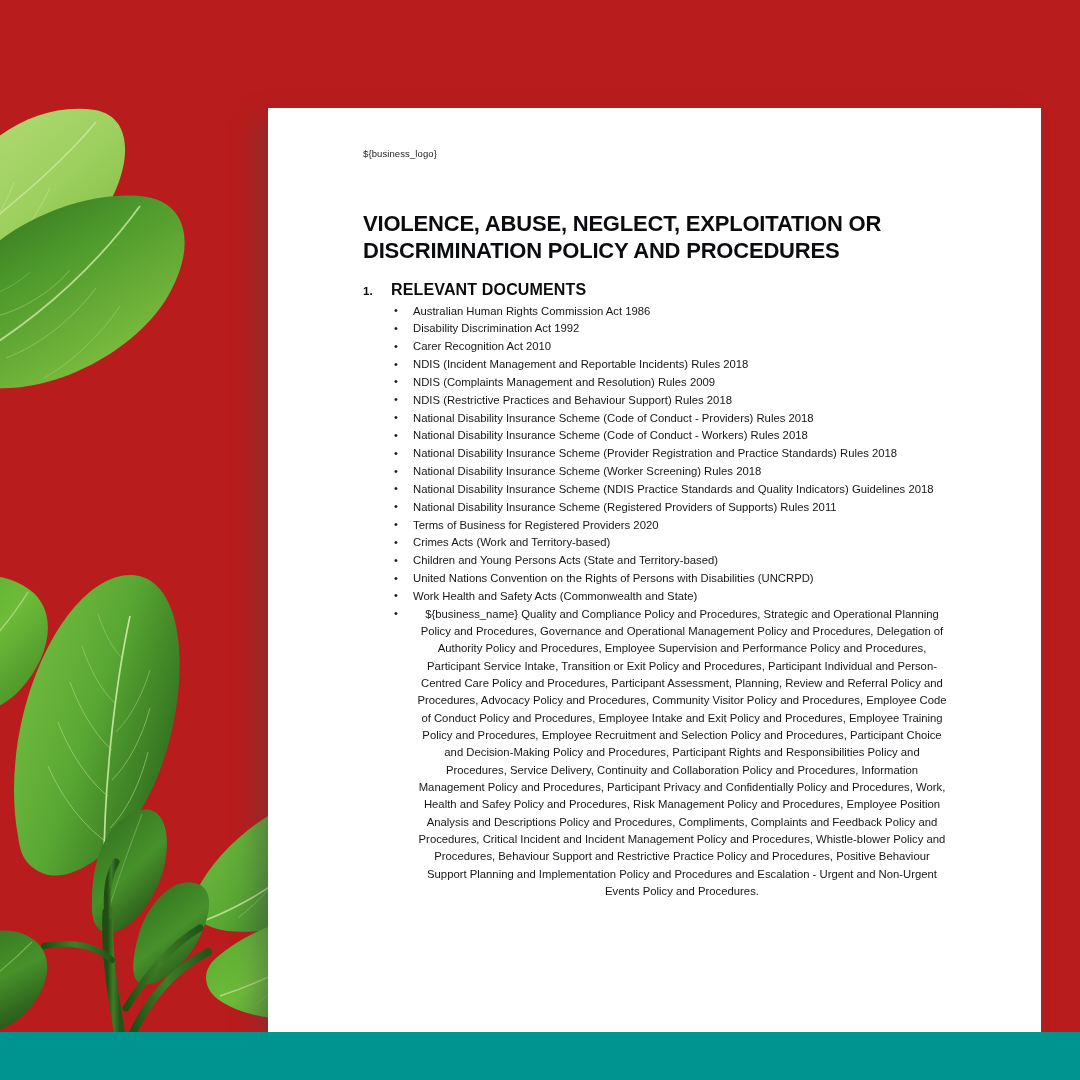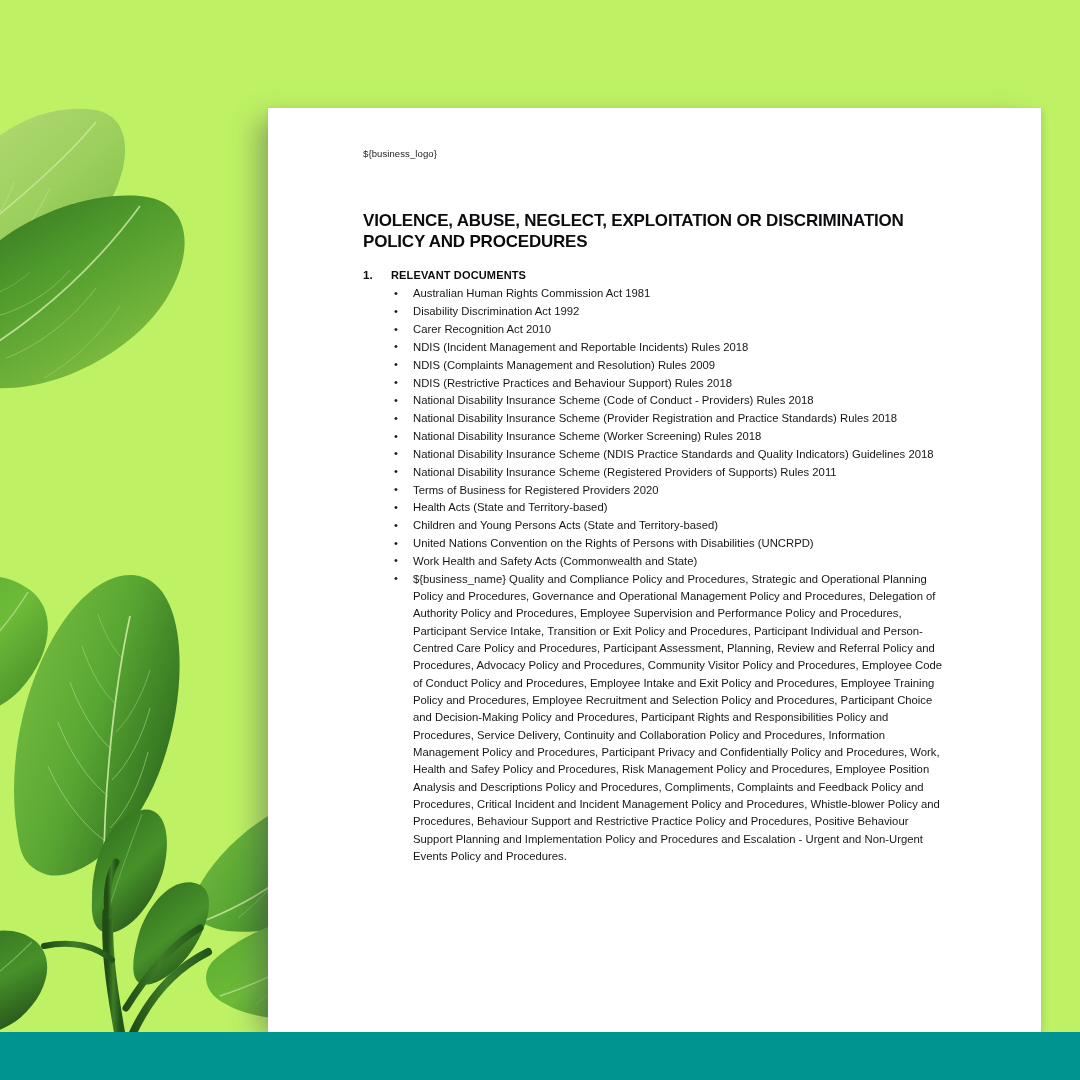--- a/index.html
+++ b/index.html
@@ -54,21 +54,21 @@
 
   .logo-token {
     font-size:9.5px;
     letter-spacing:0.1px;
     color:#1b1c20;
     margin-bottom:52px;
     font-family:"Liberation Sans", sans-serif;
   }
 
   .doc-title {
-    font-size:17px;
+    font-size:22px;
     font-weight:bold;
     line-height:1.22;
     letter-spacing:-0.2px;
     color:#0b0c0f;
     margin-bottom:16px;
     text-transform:uppercase;
   }
 
   .section-row {
     display:flex;
@@ -76,21 +76,21 @@
     margin-bottom:4px;
   }
   .section-num {
     font-size:11.6px;
     font-weight:bold;
     width:28px;
     flex:0 0 28px;
     color:#0b0c0f;
   }
   .section-title {
-    font-size:11px;
+    font-size:16px;
     font-weight:bold;
     letter-spacing:0.15px;
     color:#0b0c0f;
   }
 
   ul.ref-list {
     list-style:none;
     margin:0; padding:0;
   }
   ul.ref-list > li {
@@ -104,35 +104,35 @@
   ul.ref-list > li::before {
     content:"\2022";
     position:absolute;
     left:31px;
     top:-0.5px;
     font-size:11px;
     line-height:1.535;
     color:#16171b;
   }
   li.para {
-    text-align:left;
+    text-align:center;
   }
 
   
   .footer-band {
     position:absolute;
     left:0; bottom:0;
     width:1080px; height:48px;
     background:#009490;
   }
 </style>
 </head>
 <body>
 
-<div class="scene" style="background: #bef264;">
+<div class="scene" style="background: #b91c1c;">
 
   <div class="plant-layer">
     <svg class="plant-svg" viewBox="0 0 360 1035" xmlns="http://www.w3.org/2000/svg" aria-hidden="true">
       <defs>
         <linearGradient id="lf1" x1="0" y1="0" x2="1" y2="1">
           <stop offset="0%" stop-color="#b9dd7c"></stop>
           <stop offset="55%" stop-color="#9ccf5d"></stop>
           <stop offset="100%" stop-color="#79b73f"></stop>
         </linearGradient>
         <linearGradient id="lf2" x1="0.1" y1="0" x2="0.9" y2="1">
@@ -242,33 +242,34 @@
       <div class="logo-token">${business_logo}</div>
 
       <h1 class="doc-title">VIOLENCE, ABUSE, NEGLECT, EXPLOITATION OR DISCRIMINATION POLICY AND PROCEDURES</h1>
 
       <div class="section-row">
         <span class="section-num">1.</span>
         <span class="section-title">RELEVANT DOCUMENTS</span>
       </div>
 
       <ul class="ref-list">
-          <li>Australian Human Rights Commission Act 1981</li>
+          <li>Australian Human Rights Commission Act 1986</li>
           <li>Disability Discrimination Act 1992</li>
           <li>Carer Recognition Act 2010</li>
           <li>NDIS (Incident Management and Reportable Incidents) Rules 2018</li>
           <li>NDIS (Complaints Management and Resolution) Rules 2009</li>
           <li>NDIS (Restrictive Practices and Behaviour Support) Rules 2018</li>
           <li>National Disability Insurance Scheme (Code of Conduct - Providers) Rules 2018</li>
+          <li>National Disability Insurance Scheme (Code of Conduct - Workers) Rules 2018</li>
           <li>National Disability Insurance Scheme (Provider Registration and Practice Standards) Rules 2018</li>
           <li>National Disability Insurance Scheme (Worker Screening) Rules 2018</li>
           <li>National Disability Insurance Scheme (NDIS Practice Standards and Quality Indicators) Guidelines 2018</li>
           <li>National Disability Insurance Scheme (Registered Providers of Supports) Rules 2011</li>
           <li>Terms of Business for Registered Providers 2020</li>
-          <li>Health Acts (State and Territory-based)</li>
+          <li>Crimes Acts (Work and Territory-based)</li>
           <li>Children and Young Persons Acts (State and Territory-based)</li>
           <li>United Nations Convention on the Rights of Persons with Disabilities (UNCRPD)</li>
           <li>Work Health and Safety Acts (Commonwealth and State)</li>
           <li class="para">${business_name} Quality and Compliance Policy and Procedures, Strategic and Operational Planning Policy and Procedures, Governance and Operational Management Policy and Procedures, Delegation of Authority Policy and Procedures, Employee Supervision and Performance Policy and Procedures, Participant Service Intake, Transition or Exit Policy and Procedures, Participant Individual and Person-Centred Care Policy and Procedures, Participant Assessment, Planning, Review and Referral Policy and Procedures, Advocacy Policy and Procedures,  Community Visitor Policy and Procedures, Employee Code of Conduct Policy and Procedures, Employee Intake and Exit Policy and Procedures, Employee Training Policy and Procedures, Employee Recruitment and Selection Policy and Procedures, Participant Choice and Decision-Making Policy and Procedures, Participant Rights and Responsibilities Policy and Procedures, Service Delivery, Continuity and Collaboration Policy and Procedures, Information Management Policy and Procedures, Participant Privacy and Confidentially Policy and Procedures, Work, Health and Safey Policy and Procedures, Risk Management Policy and Procedures, Employee Position Analysis and Descriptions Policy and Procedures, Compliments, Complaints and Feedback Policy and Procedures, Critical Incident and Incident Management Policy and Procedures, Whistle-blower Policy and Procedures, Behaviour Support and Restrictive Practice Policy and Procedures, Positive Behaviour Support Planning and Implementation Policy and Procedures and Escalation - Urgent and Non-Urgent Events Policy and Procedures.</li>
         </ul>
 
     </div>
   </div>
 
   <div class="footer-band" style="background: rgb(0, 148, 144);"></div>

